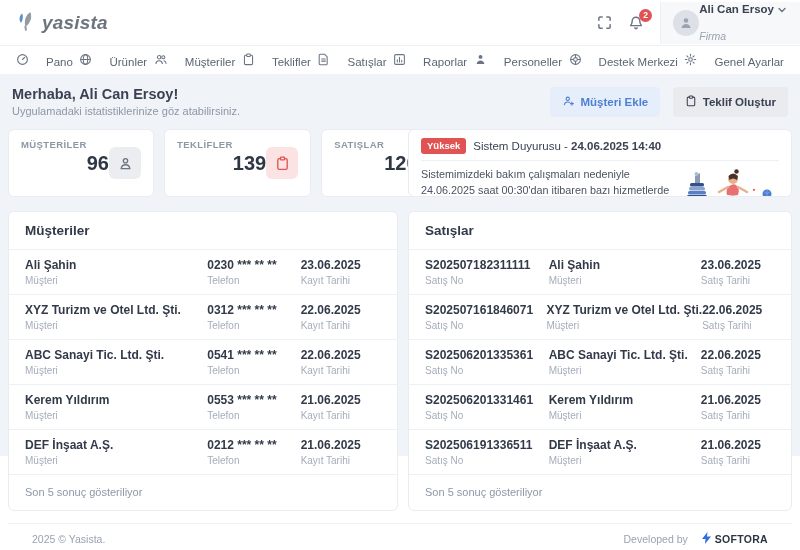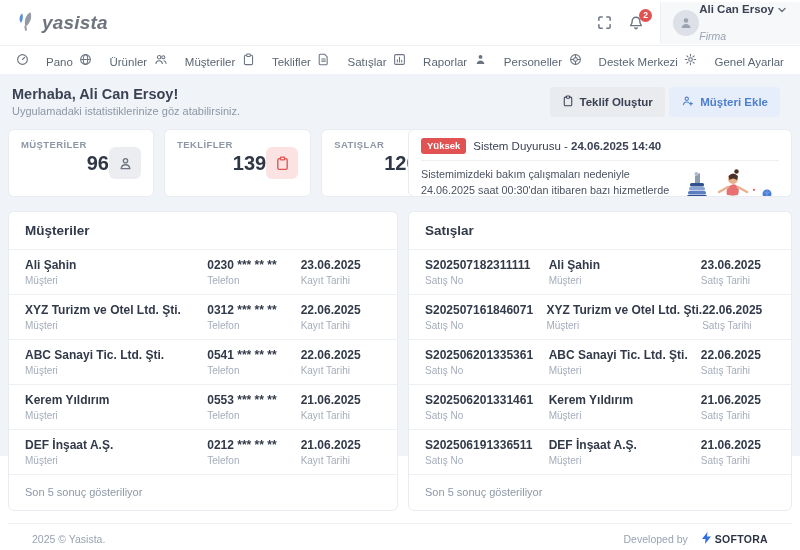--- a/index.html
+++ b/index.html
@@ -203,34 +203,34 @@
 </div>
 
 <div class="main">
 
   <div class="welcome-row">
     <div>
       <div class="welcome-title">Merhaba, Ali Can Ersoy!</div>
       <div class="welcome-sub">Uygulamadaki istatistiklerinize göz atabilirsiniz.</div>
     </div>
     <div>
-      <button class="btn btn-gray">
-        <span><svg width="12" height="12" viewBox="0 0 16 16" fill="none" stroke="currentColor" stroke-width="1.4" stroke-linejoin="round">
-              <rect x="3" y="2.8" width="10" height="11.5" rx="1.4"></rect>
-              <rect x="5.8" y="1.2" width="4.4" height="3" rx="0.8" fill="#e9ebee"></rect>
-            </svg></span>
-        <span>Teklif Oluştur</span>
-      </button>
       <button class="btn btn-blue">
         <span><svg width="13" height="12" viewBox="0 0 16 16" fill="none" stroke="currentColor" stroke-width="1.4" stroke-linecap="round">
               <circle cx="7" cy="5" r="2.2"></circle>
               <path d="M2.5 13c.4-2.5 2.1-3.8 4.5-3.8 1 0 1.9.2 2.6.7"></path>
               <path d="M12.5 9.5v4M10.5 11.5h4"></path>
             </svg></span>
         <span>Müşteri Ekle</span>
+      </button>
+      <button class="btn btn-gray">
+        <span><svg width="12" height="12" viewBox="0 0 16 16" fill="none" stroke="currentColor" stroke-width="1.4" stroke-linejoin="round">
+              <rect x="3" y="2.8" width="10" height="11.5" rx="1.4"></rect>
+              <rect x="5.8" y="1.2" width="4.4" height="3" rx="0.8" fill="#e9ebee"></rect>
+            </svg></span>
+        <span>Teklif Oluştur</span>
       </button>
     </div>
   </div>
 
   <div class="cols">
 
     <div class="col-left">
       <div class="stats">
         <div class="stat-card">
           <div class="stat-label">MÜŞTERİLER</div>

